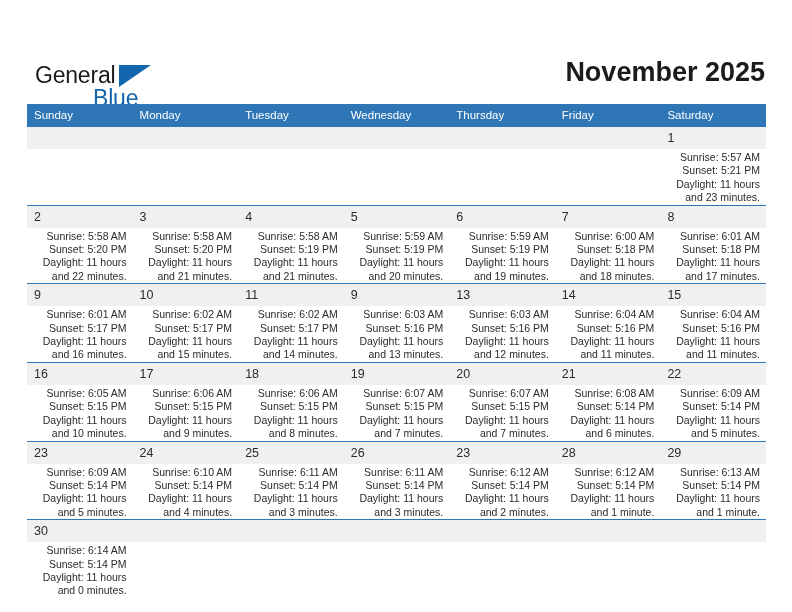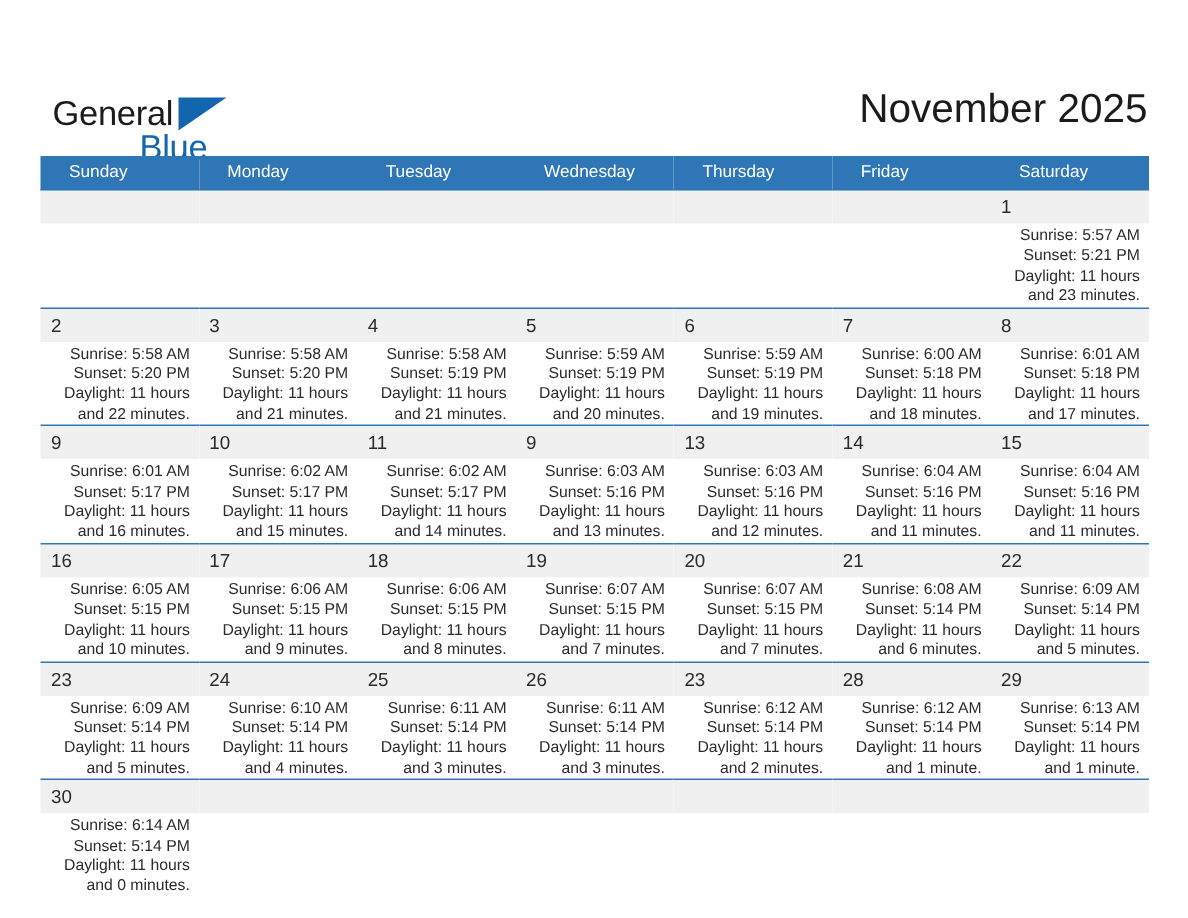--- a/index.html
+++ b/index.html
@@ -76,20 +76,21 @@
     position: absolute;
     right: 0;
     top: 0;
     text-align: right;
   }
   .cal-title {
     font-size: 27px;
     color: #1b1b1b;
     line-height: 32px;
     white-space: nowrap;
+    font-weight: bold;
   }
   .cal-subtitle {
     font-size: 15px;
     color: #1b1b1b;
     line-height: 22px;
     margin-top: 8px;
     white-space: nowrap;
   }
 
   
@@ -100,21 +101,21 @@
     width: 739px;
     border-collapse: collapse;
     table-layout: fixed;
   }
   .calendar th {
     background: #2f76b6;
     color: #ffffff;
     font-size: 11.5px;
     font-weight: normal;
     text-align: left;
-    padding: 5px 0 5px 19px;
+    padding: 5px 0 5px 7px;
     height: 16px;
     box-sizing: border-box;
   }
   .calendar td {
     vertical-align: top;
     padding: 0;
     border-top: 1px solid #2f76b6;
     height: 72px;
     box-sizing: border-box;
   }

